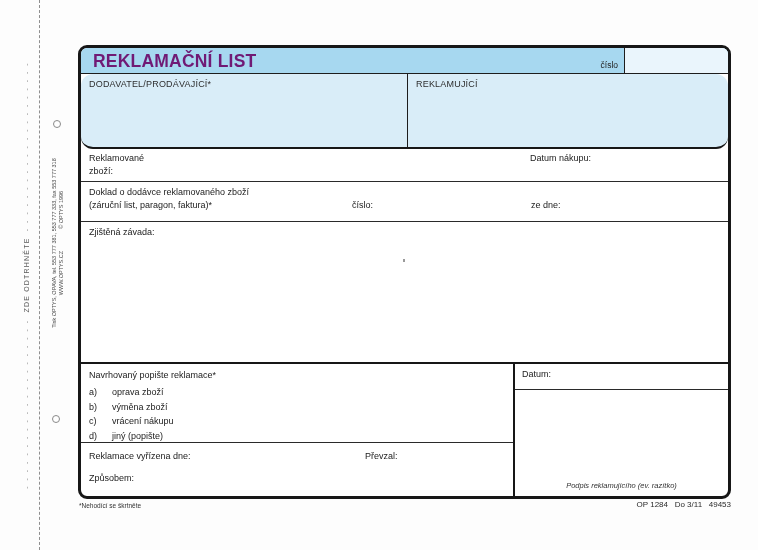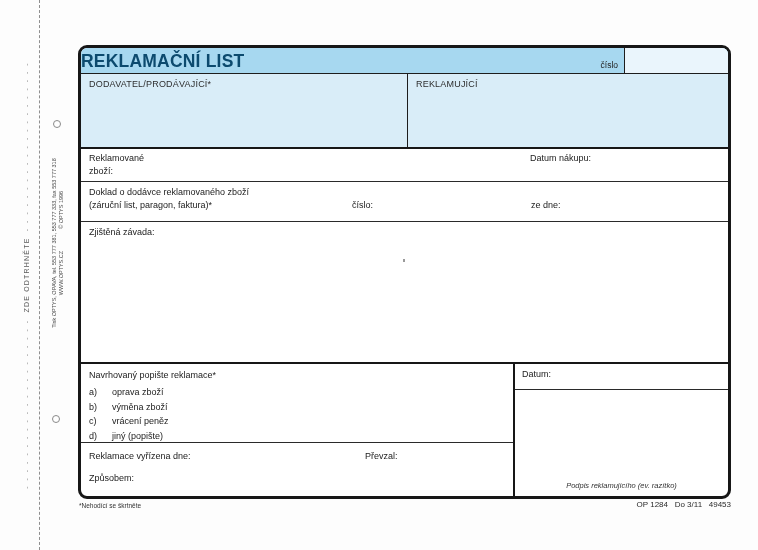--- a/index.html
+++ b/index.html
@@ -40,32 +40,32 @@
     position:absolute;left:78px;top:45px;width:647px;height:448px;
     border:3px solid var(--border-color);border-radius:9px;background:#fff;
     overflow:hidden;display:flex;flex-direction:column;
   }
   .titlebar{
     height:25px;flex:0 0 25px;background:var(--title-bar-bg);
     border-bottom:1px solid #1d1d1d;display:flex;align-items:stretch;
   }
   .titlebar .title{
     flex:1;font-size:17.5px;font-weight:bold;letter-spacing:.2px;
-    padding-left:0;line-height:26px;color:#0c4a6e;
+    padding-left:12px;line-height:26px;color:#701a75;
   }
   .titlebar .num-label{
     font-size:8.5px;align-self:flex-end;padding:0 6px 3px 0;color:#222;
   }
   .titlebar .num-box{
     width:103px;flex:0 0 103px;background:var(--number-box-bg);
     border-left:1.5px solid #1d1d1d;
   }
   .parties{
     height:73px;flex:0 0 73px;background:var(--parties-bg);
-    border-bottom:2.5px solid var(--border-color);display:flex;
+    border-bottom:2.5px solid var(--border-color);display:flex;border-radius:12px;
   }
   .parties .cell{padding:5px 0 0 8px;font-size:9px;color:#2e2e2e;letter-spacing:.2px;}
   .parties .left{width:327px;flex:0 0 327px;border-right:1.5px solid #1d1d1d;box-sizing:border-box;}
   .parties .right{flex:1;}
   .row3{height:32px;flex:0 0 32px;position:relative;border-bottom:1.5px solid #2a2a2a;font-size:9px;}
   .row4{height:39px;flex:0 0 39px;position:relative;border-bottom:1.5px solid #2a2a2a;font-size:9px;}
   .defect{height:140px;flex:0 0 140px;position:relative;border-bottom:2.5px solid var(--border-color);font-size:9px;}
   .abs{position:absolute;white-space:nowrap;}
   .speck{position:absolute;left:322px;top:37px;width:2px;height:3px;background:#9a9a9a;}
 
@@ -148,21 +148,21 @@
           <div class="option">
             <span class="marker">a)</span>
             <span>oprava zboží</span>
           </div>
           <div class="option">
             <span class="marker">b)</span>
             <span>výměna zboží</span>
           </div>
           <div class="option">
             <span class="marker">c)</span>
-            <span>vrácení peněz</span>
+            <span>vrácení nákupu</span>
           </div>
           <div class="option">
             <span class="marker">d)</span>
             <span>jiný (popište)</span>
           </div>
         </div>
       </div>
 
       <div class="resolve-box">
         <span class="abs" style="left:8px;top:8px;">Reklamace vyřízena dne:</span>

